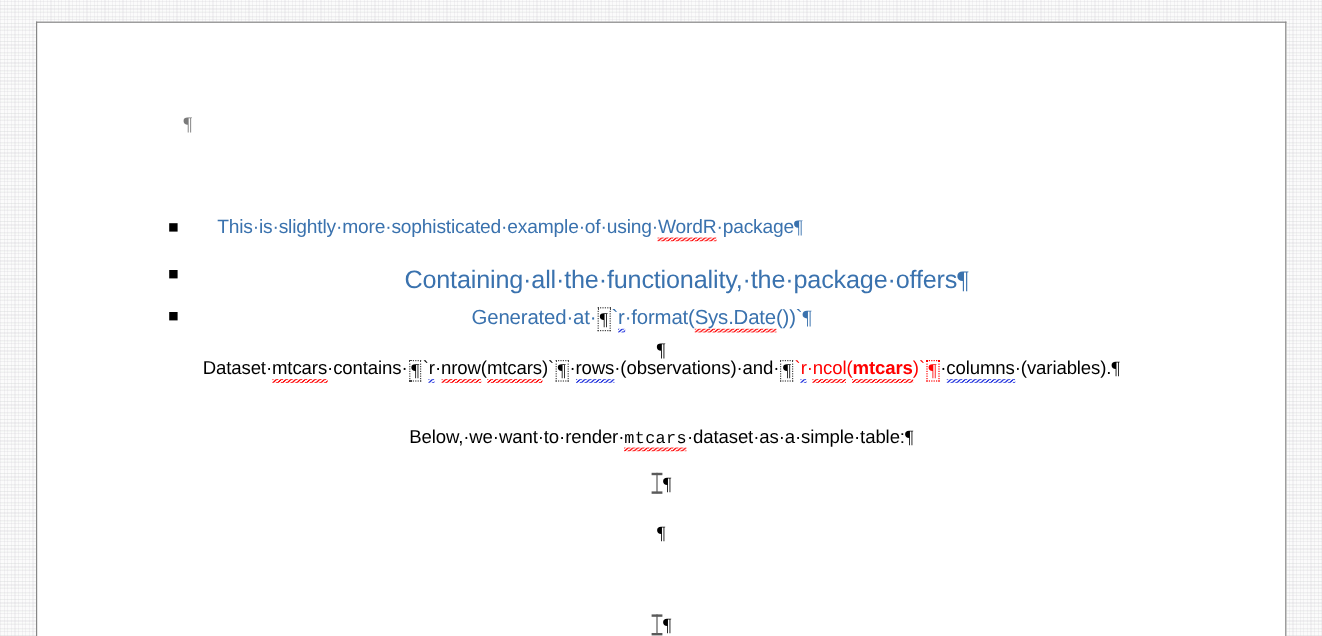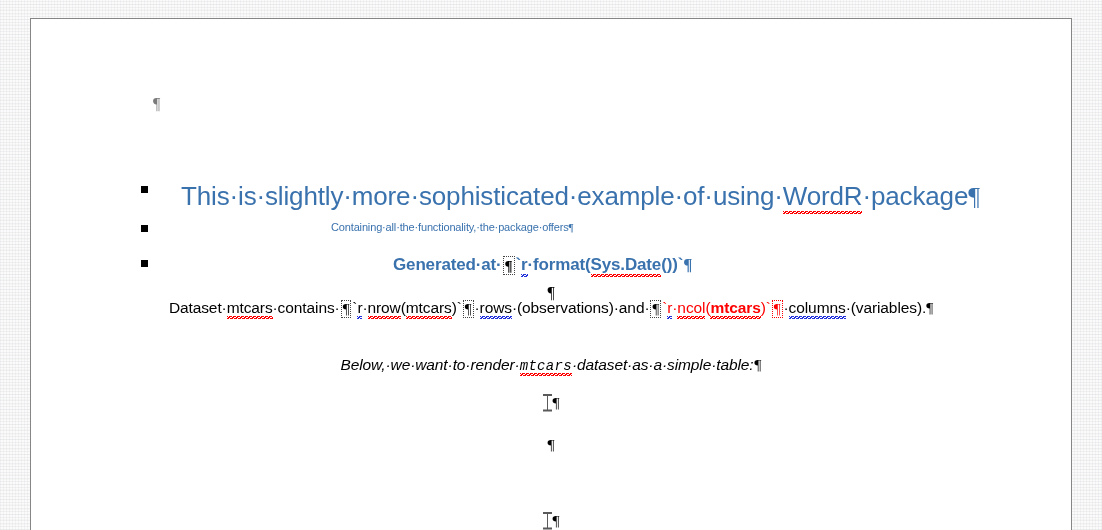--- a/index.html
+++ b/index.html
@@ -68,23 +68,23 @@
     height: 7px;
     background: #000000;
   }
 
   
   .heading-line {
     color: #3A72AE;
     font-family: "Liberation Sans", sans-serif;
     letter-spacing: -0.15px;
   }
-  .h1-line { font-size: 26px; }
-  .h2-line { font-size: 11px; }
-  .h3-line { font-size: 17px; font-weight: bold; }
+  .h1-line { font-size: 16px; }
+  .h2-line { font-size: 21px; margin-left: 6px; }
+  .h3-line { font-size: 17px; }
 
   
   .body-line {
     font-size: 15.5px;
     color: #000000;
     letter-spacing: -0.1px;
   }
 
   
   .mono {
@@ -196,21 +196,21 @@
     </div>
 
     <div class="para" style="left:0px; top:265px; width:1040px; text-align:center; font-size:16px;">
       <span class="pilcrow">¶</span>
     </div>
 
     <div class="para body-line" style="left:0px; top:280px; width:1040px; text-align:center;">
       <span>Dataset·</span><span class="squig-red">mtcars</span><span>·contains·</span><span class="cc-tag"><span class="pilcrow">¶</span></span><span>`</span><span class="squig-blue">r</span><span>·</span><span class="squig-red">nrow</span><span>(</span><span class="squig-red">mtcars</span><span>)</span><span>`</span><span class="cc-tag"><span class="pilcrow">¶</span></span><span>·</span><span class="squig-blue">rows</span><span>·(observations)·and·</span><span class="cc-tag"><span class="pilcrow">¶</span></span><span class="code-red">`</span><span class="code-red squig-blue">r</span><span class="code-red">·</span><span class="code-red squig-red">ncol</span><span class="code-red">(</span><span class="code-red-bold squig-red">mtcars</span><span class="code-red">)</span><span class="code-red">`</span><span class="cc-tag cc-red"><span class="pilcrow code-red">¶</span></span><span>·</span><span class="squig-blue">columns</span><span>·(variables).</span><span class="pilcrow">¶</span>
     </div>
 
-    <div class="para body-line" style="left:0px; top:337px; width:1040px; text-align:center;font-style:italic;">
+    <div class="para body-line" style="left:0px; top:337px; width:1040px; text-align:center;">
       <span>Below,·we·want·to·render·</span><span class="mono squig-red tight">mtcars</span><span>·dataset·as·a·simple·table:</span><span class="pilcrow">¶</span>
     </div>
 
     <div class="para body-line" style="left:0px; top:375px; width:1040px; text-align:center;">
       <span class="ibeam"></span><span class="pilcrow">¶</span>
     </div>
 
     <div class="para body-line" style="left:0px; top:417px; width:1040px; text-align:center;">
       <span class="pilcrow">¶</span>
     </div>

